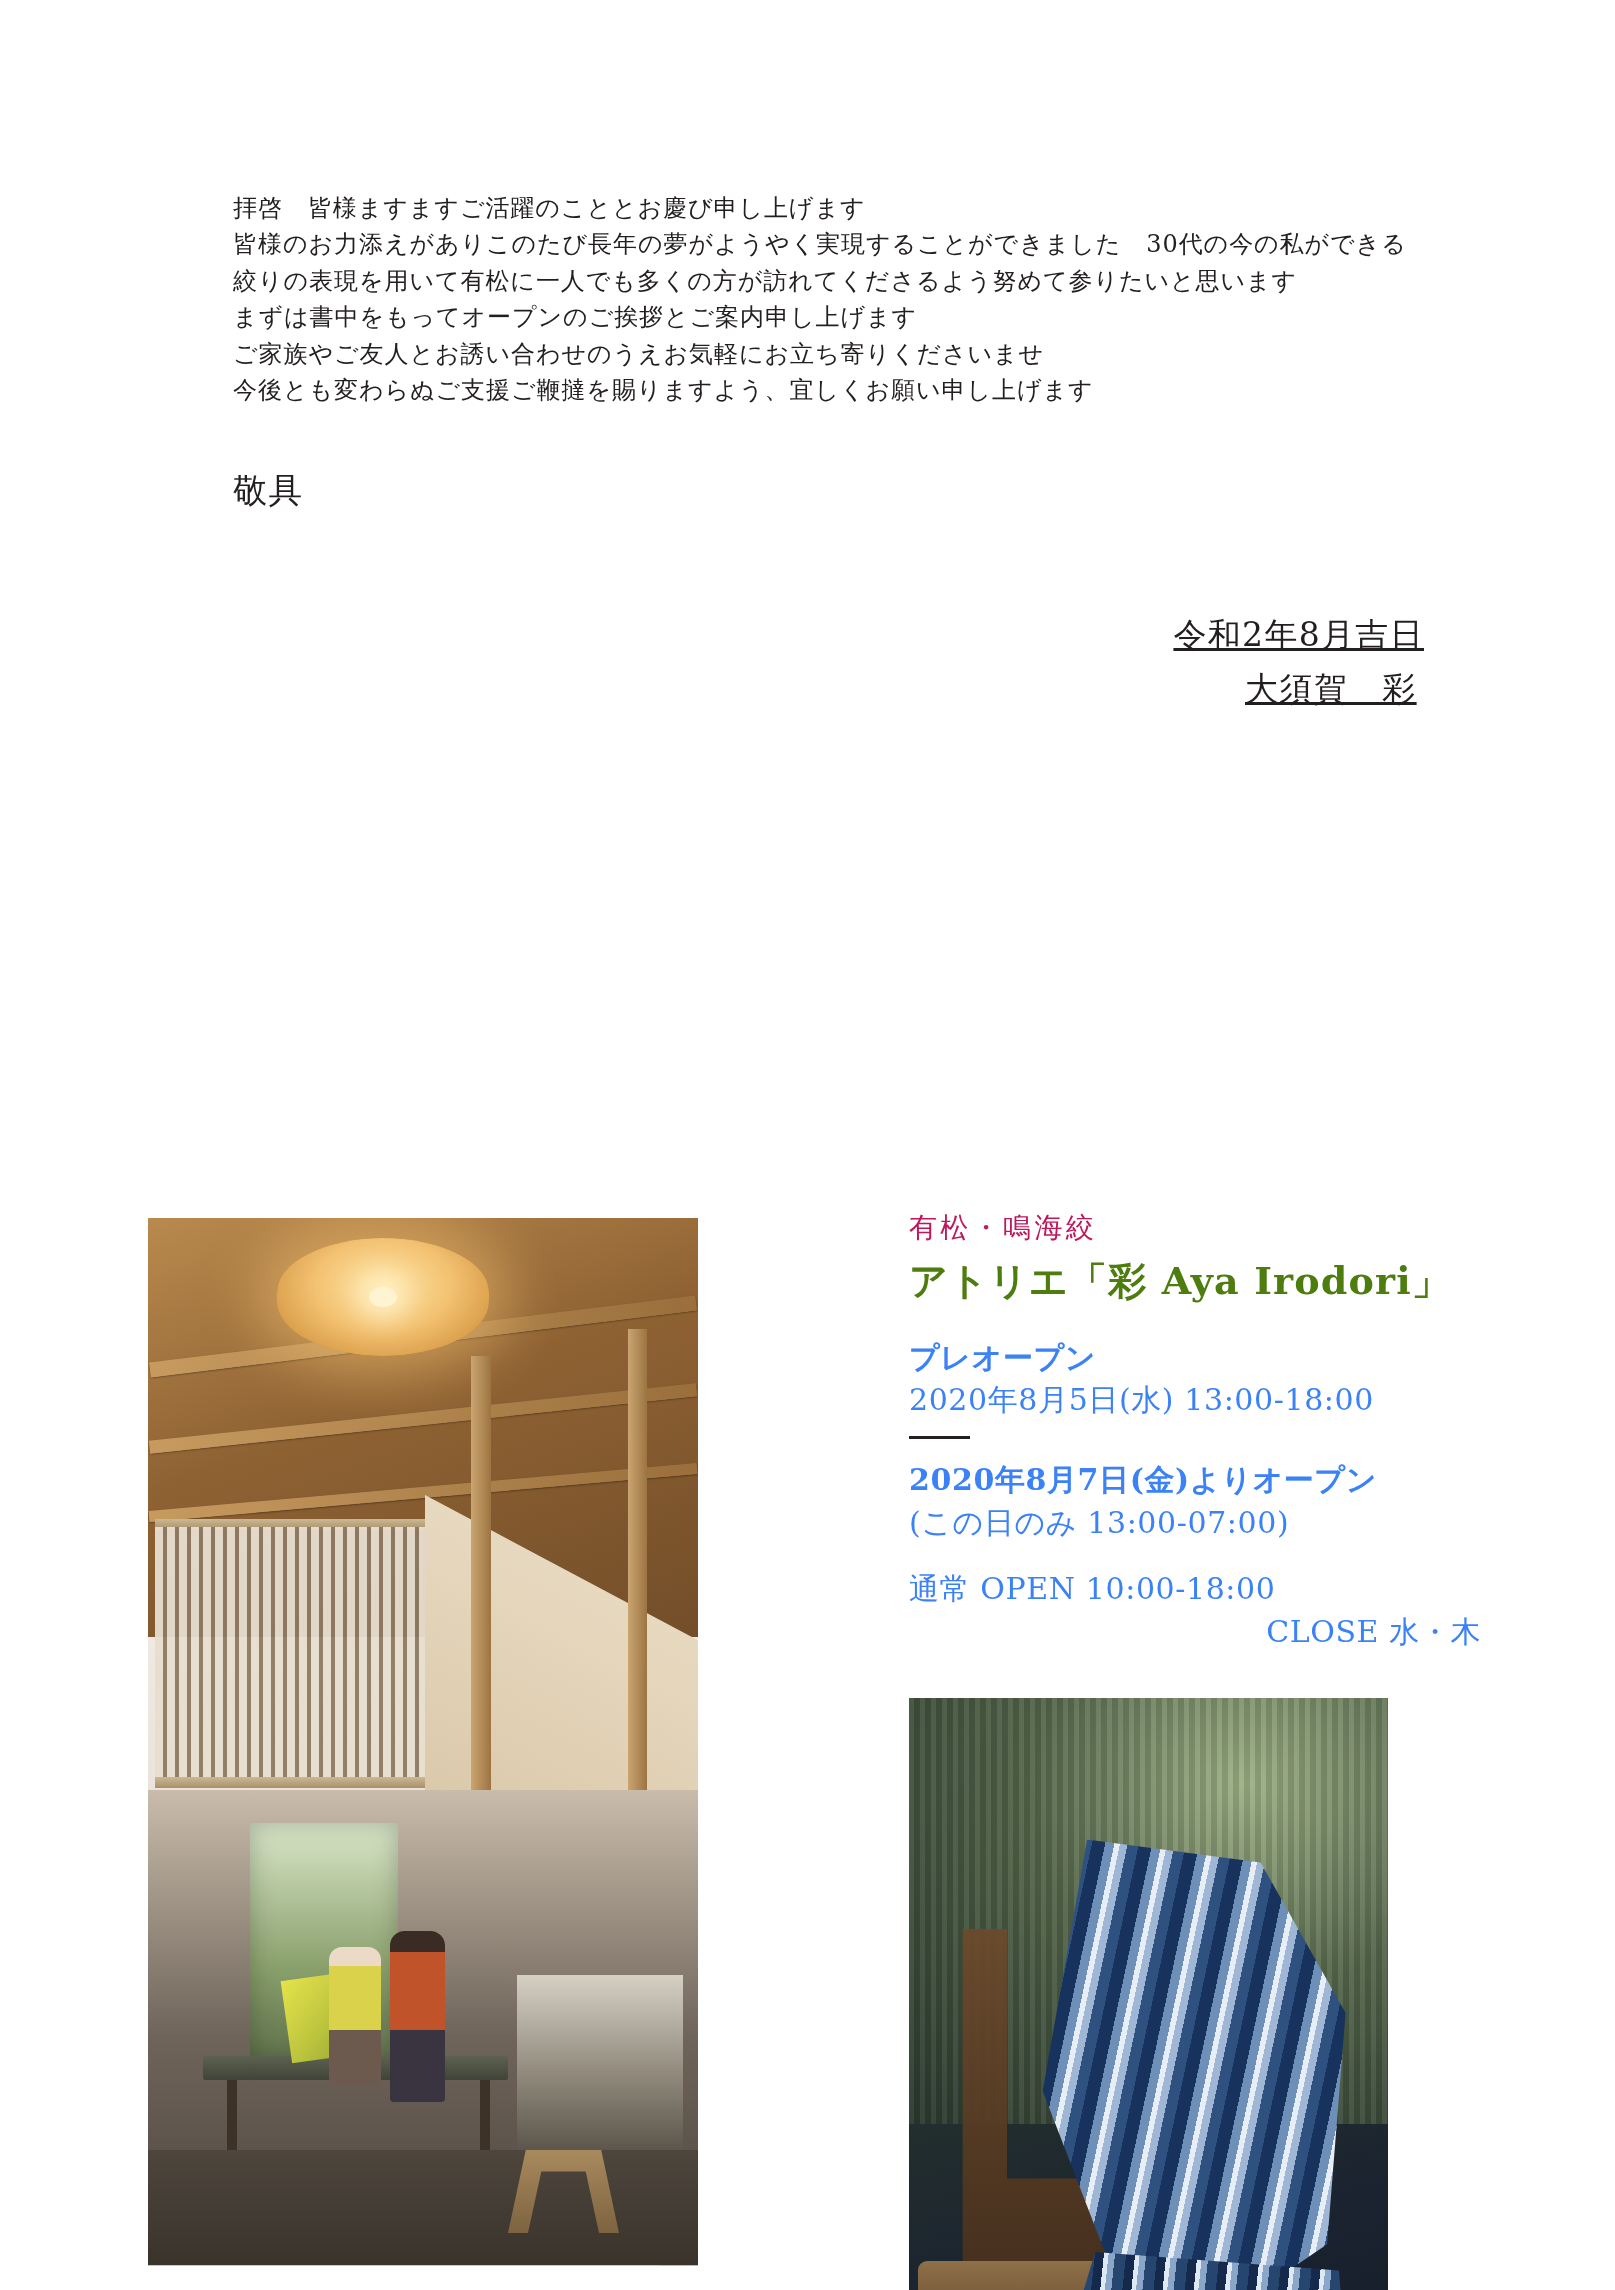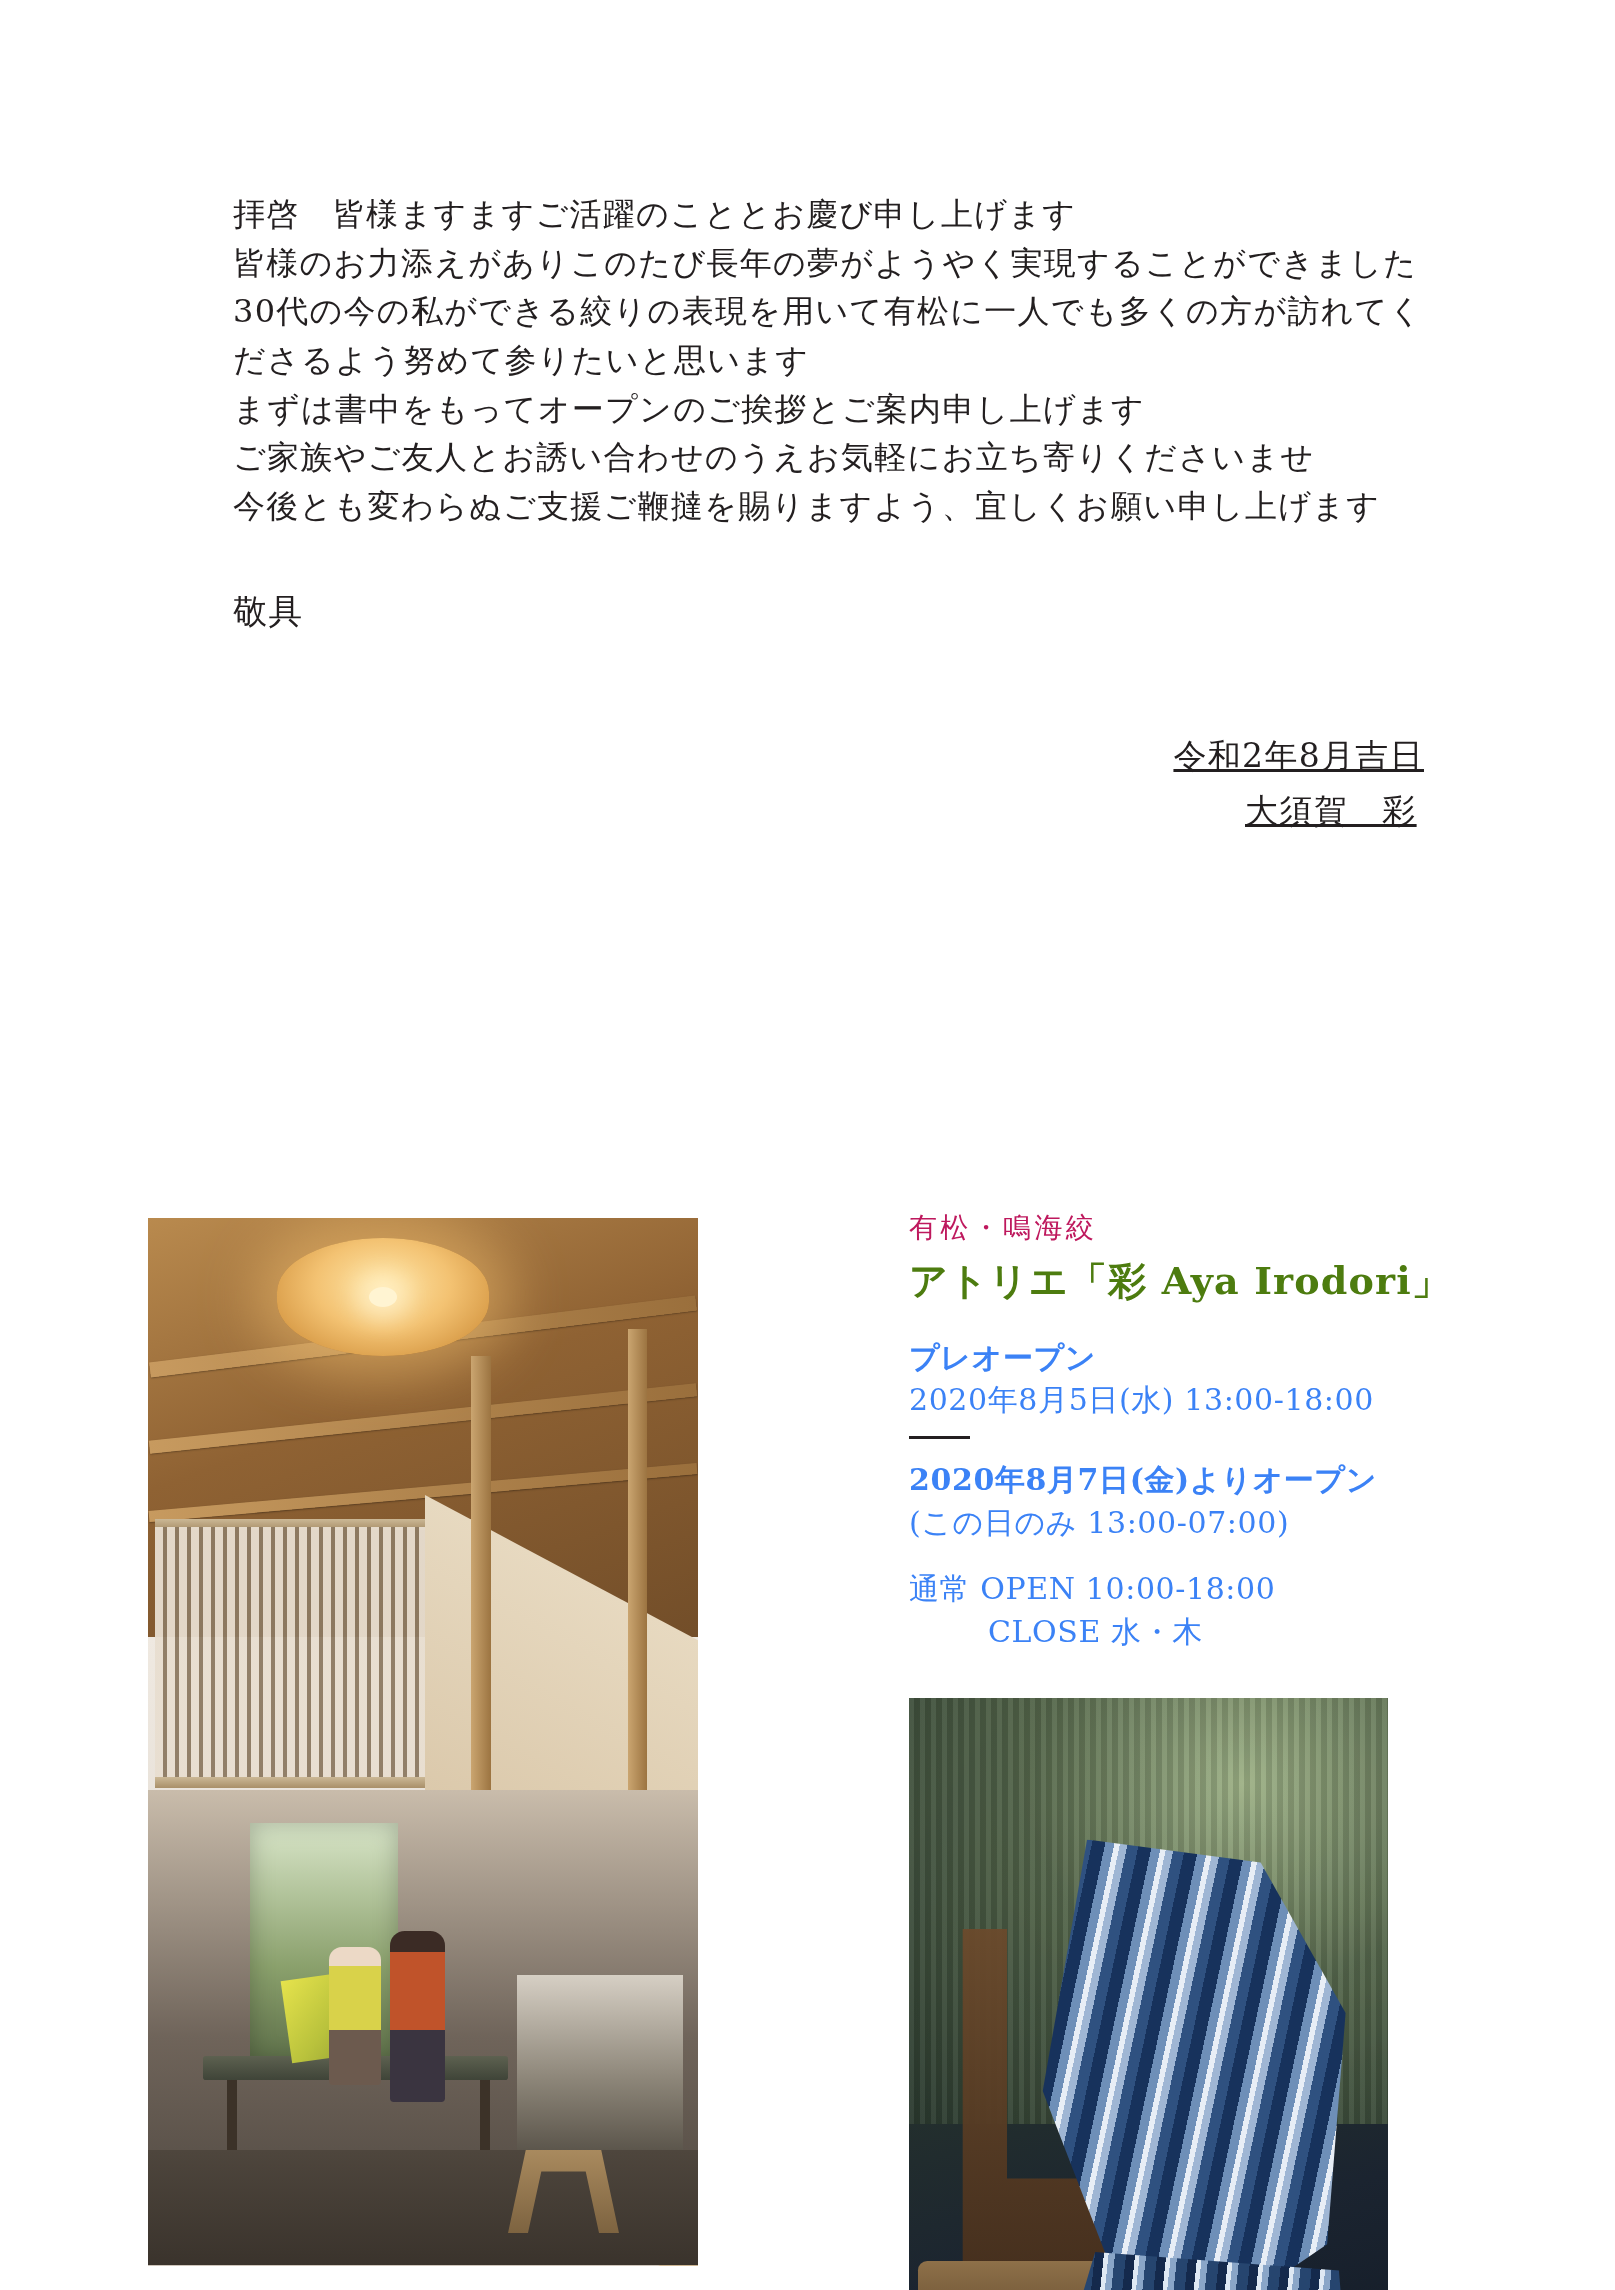--- a/index.html
+++ b/index.html
@@ -18,21 +18,21 @@
 
   
   .letter {
     position: absolute;
     left: 233px;
     top: 190px;
     width: 1191px;
   }
   .letter p {
     margin: 0 0 0 0;
-    font-size: 32px;
+    font-size: 24px;
     line-height: 1.52;
     letter-spacing: 0.04em;
     font-family: "DejaVu Serif", serif;
     font-weight: 400;
     color: #231f20;
   }
   .closing-right {
     text-align: left;
     margin-top: 59px;
     font-size: 34px;
@@ -208,21 +208,21 @@
   .info .bold { font-weight: 700; }
   .rule {
     width: 61px;
     height: 2.8px;
     background: #231f20;
     margin: 14.8px 0 20px 0;
   }
   .hours {
     margin-top: 24px;
   }
-  .hours .row2 { padding-left: 79px; }
+  .hours .row2 { padding-left: 79px; text-align: right; }
 
   
   .photo-cloth {
     position: absolute;
     left: 909px;
     top: 480px;
     width: 479px;
     height: 734px;
     overflow: hidden;
     background: #1d2c46;

